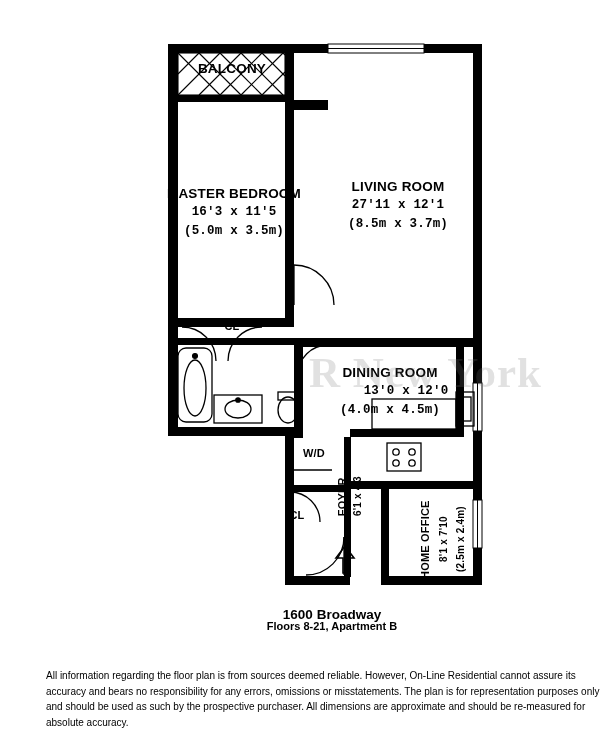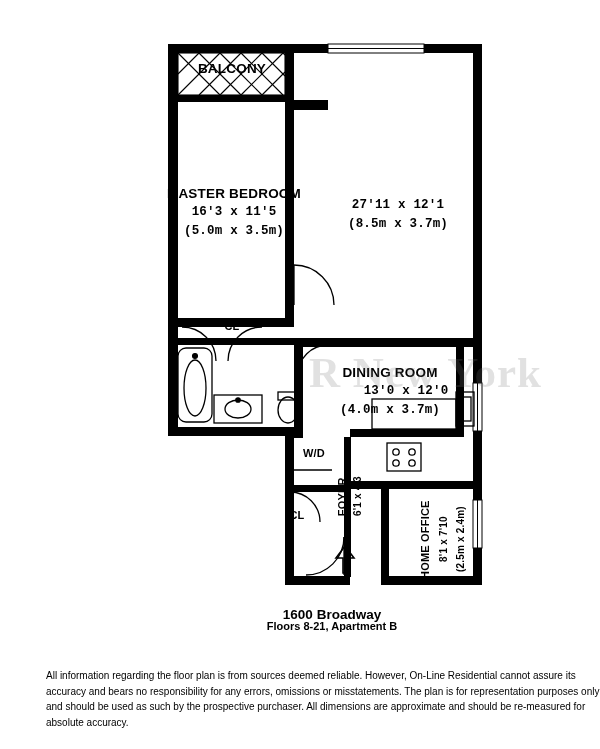--- a/index.html
+++ b/index.html
@@ -237,26 +237,27 @@
         <path d="M311 573 L311 558 L304 558 L313 546 L322 558 L315 558 L315 573 Z"></path>
       </g>
     </svg>
 
     <div class="label sz14" style="left:130px; top:61px; width:140px;">BALCONY</div>
 
     <div class="label sz14" style="left:122px; top:186px; width:160px;">MASTER BEDROOM</div>
     <div class="label sz13" style="left:122px; top:205px; width:160px;">16'3 x 11'5</div>
     <div class="label sz13" style="left:122px; top:224px; width:160px;">(5.0m x 3.5m)</div>
 
+    <div class="label sz14" style="left:286px; top:179px; width:160px;">LIVING ROOM</div>
     <div class="label sz13" style="left:286px; top:198px; width:160px;">27'11 x 12'1</div>
     <div class="label sz13" style="left:286px; top:217px; width:160px;">(8.5m x 3.7m)</div>
 
     <div class="label sz14" style="left:288px; top:365px; width:140px;">DINING ROOM</div>
     <div class="label sz13" style="left:304px; top:384px; width:140px;">13'0 x 12'0</div>
-    <div class="label sz13" style="left:288px; top:403px; width:140px;">(4.0m x 3.7m)</div>
+    <div class="label sz13" style="left:288px; top:403px; width:140px;">(4.0m x 4.5m)</div>
 
     <div class="label sz11" style="left:155px; top:320px; width:90px;">CL</div>
 
     <div class="label sz11" style="left:240px; top:509px; width:50px;">CL</div>
 
     <div class="label sz11" style="left:254px; top:447px; width:56px;">W/D</div>
 
     <div class="label sz11 vert" style="left:276px; top:490px; width:70px;">FOYER</div>
     <div class="label sz10 vert" style="left:291px; top:490px; width:70px;">6'1 x 4'3</div>
 

